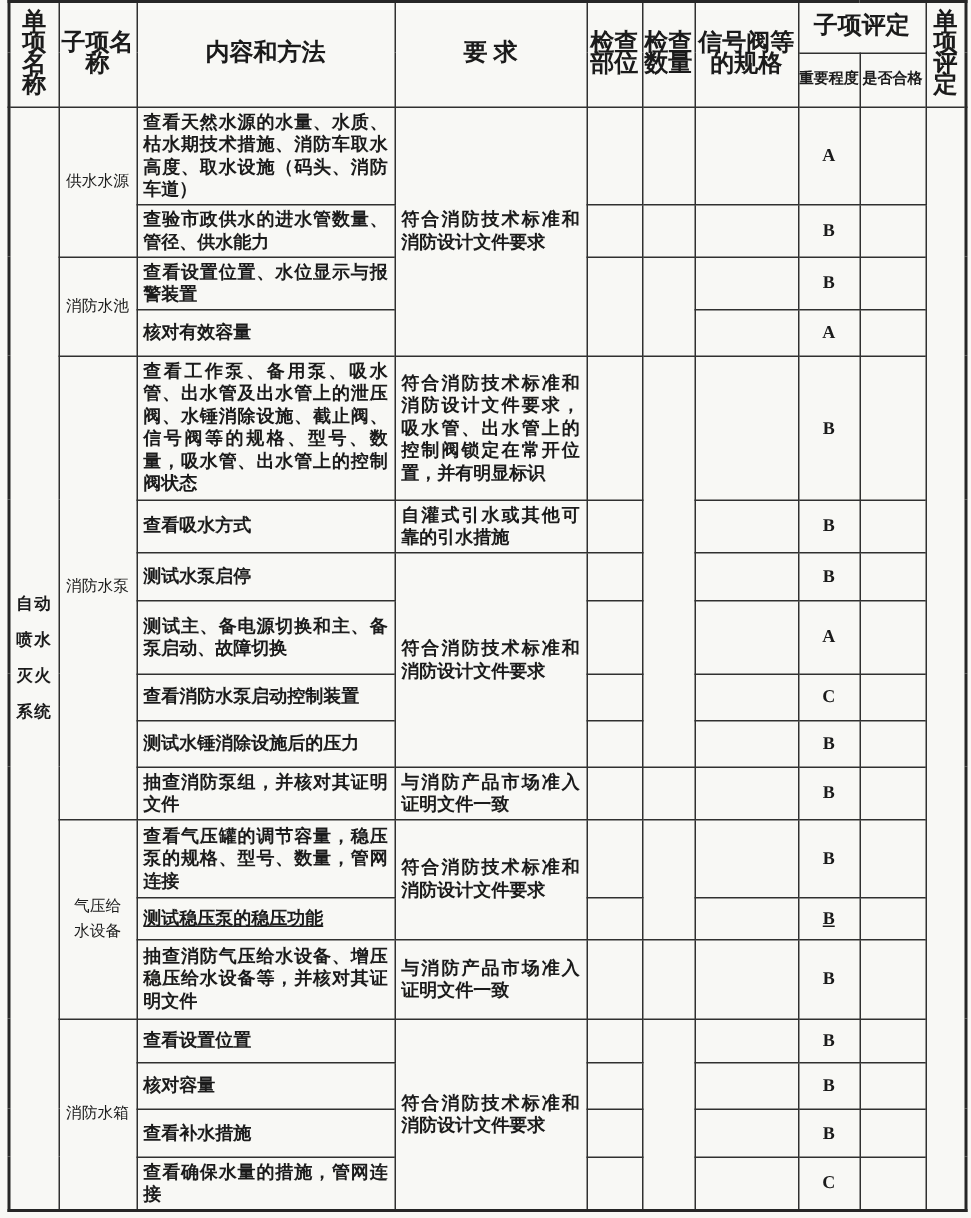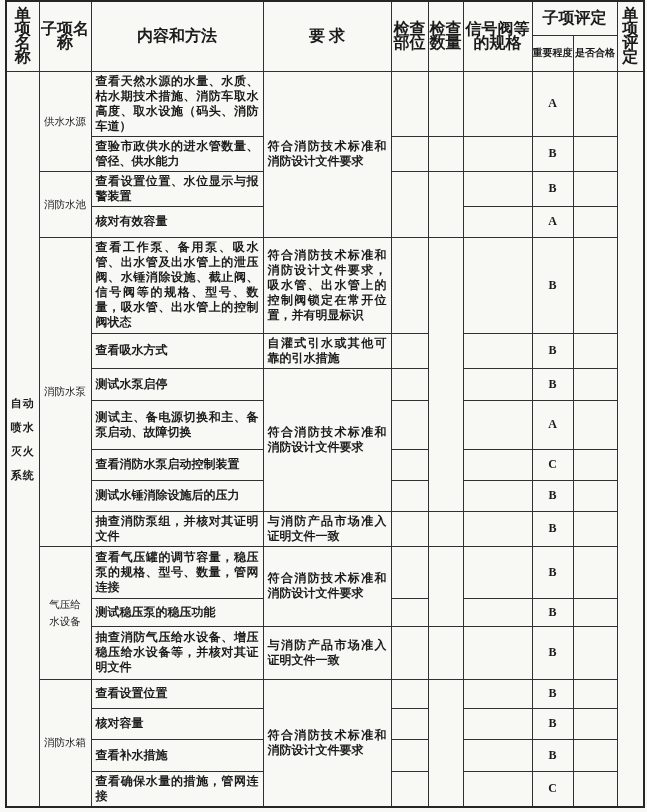--- a/index.html
+++ b/index.html
@@ -207,21 +207,21 @@
           <td class="sub" rowspan="3">气压给
 水设备</td>
           <td class="content">查看气压罐的调节容量，稳压泵的规格、型号、数量，管网连接</td>
           <td class="req" rowspan="2">符合消防技术标准和消防设计文件要求</td>
           <td class="blank"></td>
           <td class="blank" rowspan="2"></td>
           <td class="blank"></td>
           <td class="imp">B</td>
           <td class="blank"></td>
         </tr>
-        <tr style="height: 28px;">
+        <tr style="height: 28px; text-decoration: underline;">
           <td class="content">测试稳压泵的稳压功能</td>
           <td class="blank"></td>
           <td class="blank"></td>
           <td class="imp">B</td>
           <td class="blank"></td>
         </tr>
         <tr style="height: 53px;">
           <td class="content">抽查消防气压给水设备、增压稳压给水设备等，并核对其证明文件</td>
           <td class="req">与消防产品市场准入证明文件一致</td>
           <td class="blank"></td>

